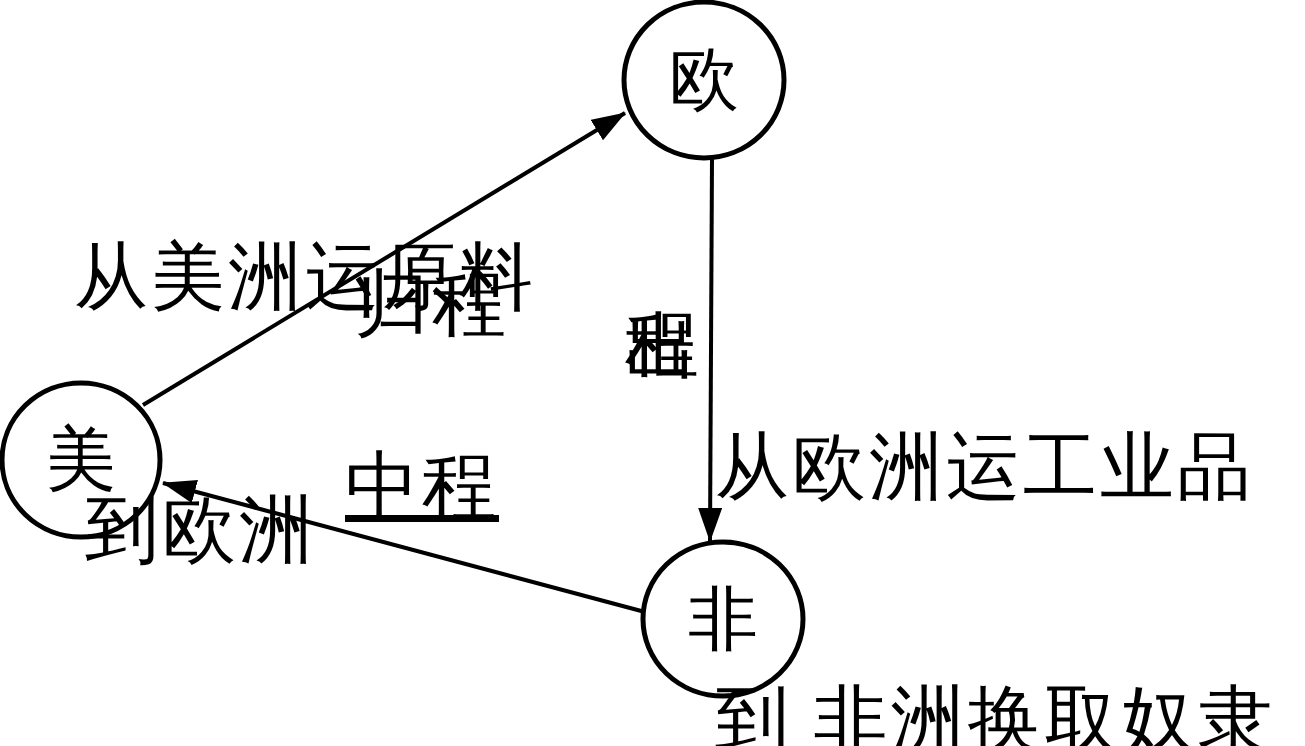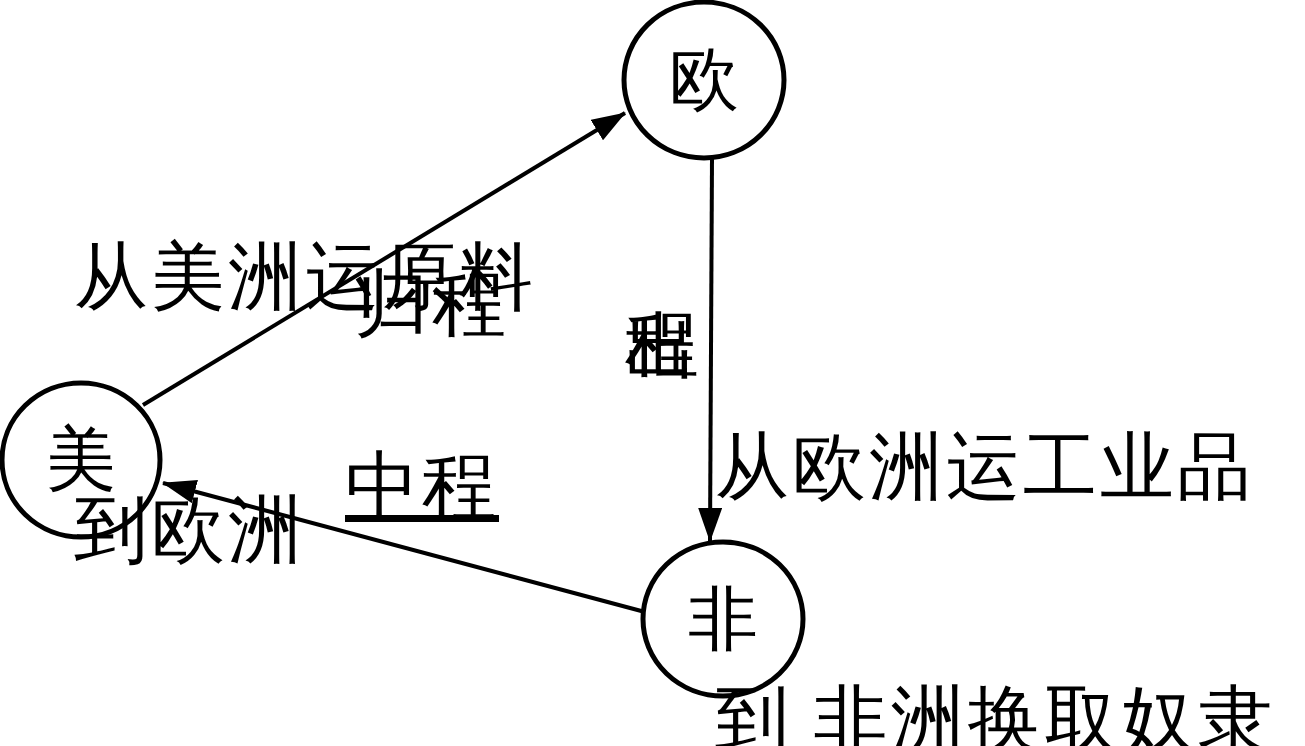--- a/index.html
+++ b/index.html
@@ -38,21 +38,21 @@
     justify-content: center;
     font-size: 70px;
     letter-spacing: 0;
     color: #000000;
   }
   .vertical {
     writing-mode: vertical-rl;
     text-orientation: upright;
     letter-spacing: 8px;
   }
-  .indent-sm { }
+  .indent-sm { margin-left: 11px; }
 </style>
 </head>
 <body>
 
 <div class="stage">
 
   <svg class="layer" viewBox="0 0 1305 746" xmlns="http://www.w3.org/2000/svg">
     <defs>
       <marker id="arrow" markerUnits="userSpaceOnUse" markerWidth="38" markerHeight="28" refX="33" refY="12" orient="auto">
         <path d="M0,0 L34,12 L0,24 Z" fill="#000000"></path>

